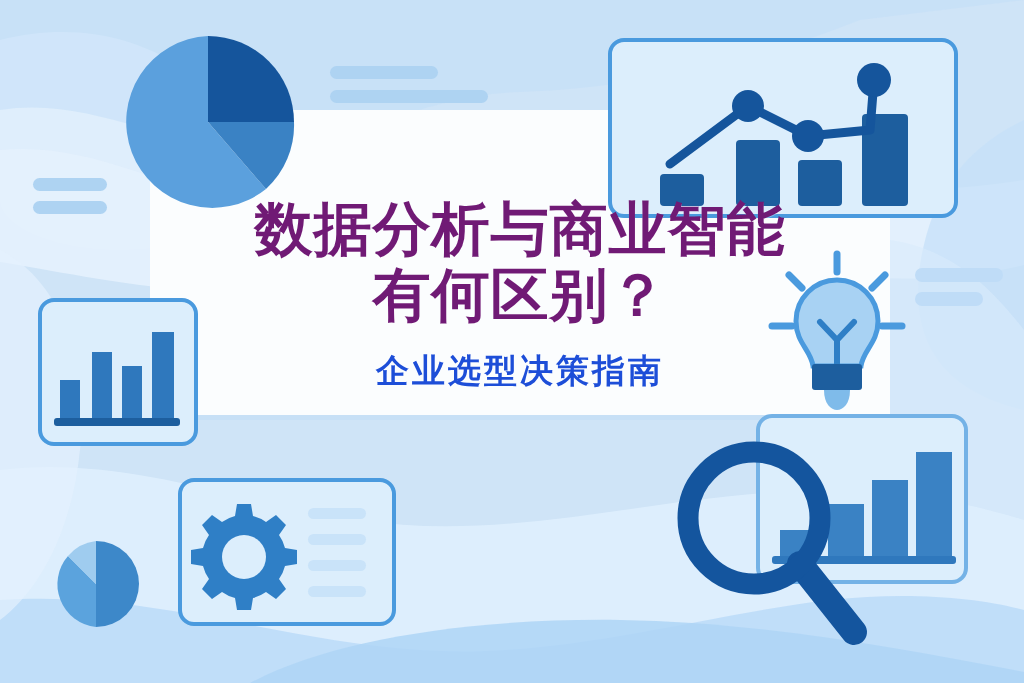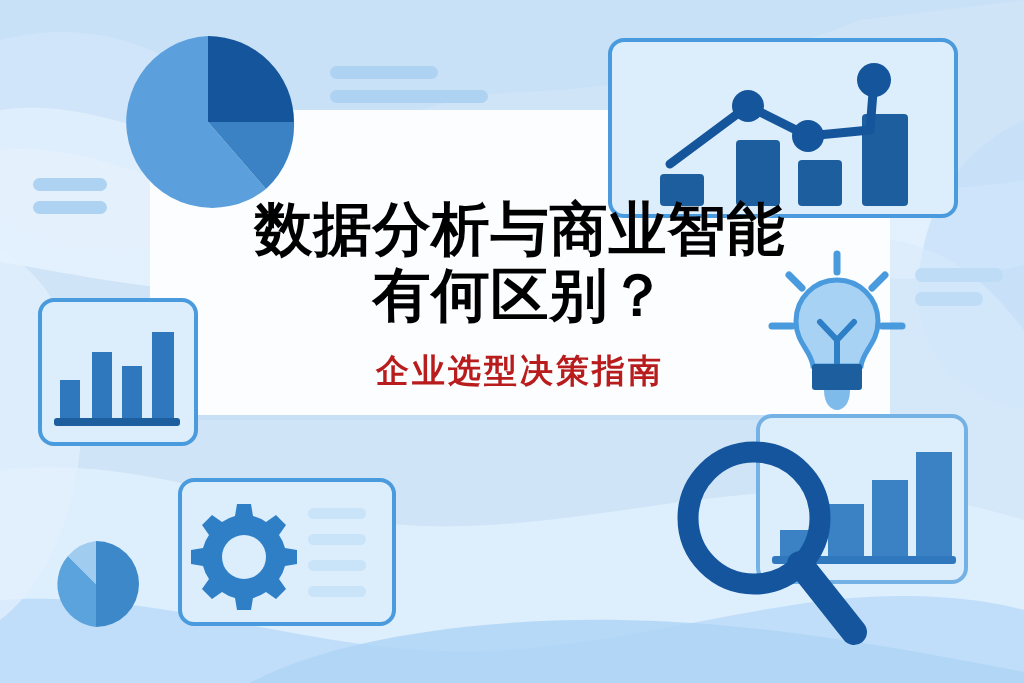--- a/index.html
+++ b/index.html
@@ -34,31 +34,31 @@
 
   
   #title-block {
     left: 150px;
     top: 196px;
     width: 740px;
     text-align: center;
     z-index: 40;
   }
   #main-title {
-    color: #000000;
+    color: #701a75;
     font-size: 58px;
     font-weight: 800;
     line-height: 1.13;
     letter-spacing: 1px;
     margin: 0;
     white-space: pre-line;
     text-shadow: 0 1px 0 rgba(255,255,255,0.35);
   }
   #subtitle {
-    color: #b91c1c;
+    color: #1d4ed8;
     font-size: 33px;
     font-weight: 600;
     letter-spacing: 3px;
     margin: 22px 0 0 0;
   }
 
   
   .card {
     position: absolute;
     background: #dceefc;

